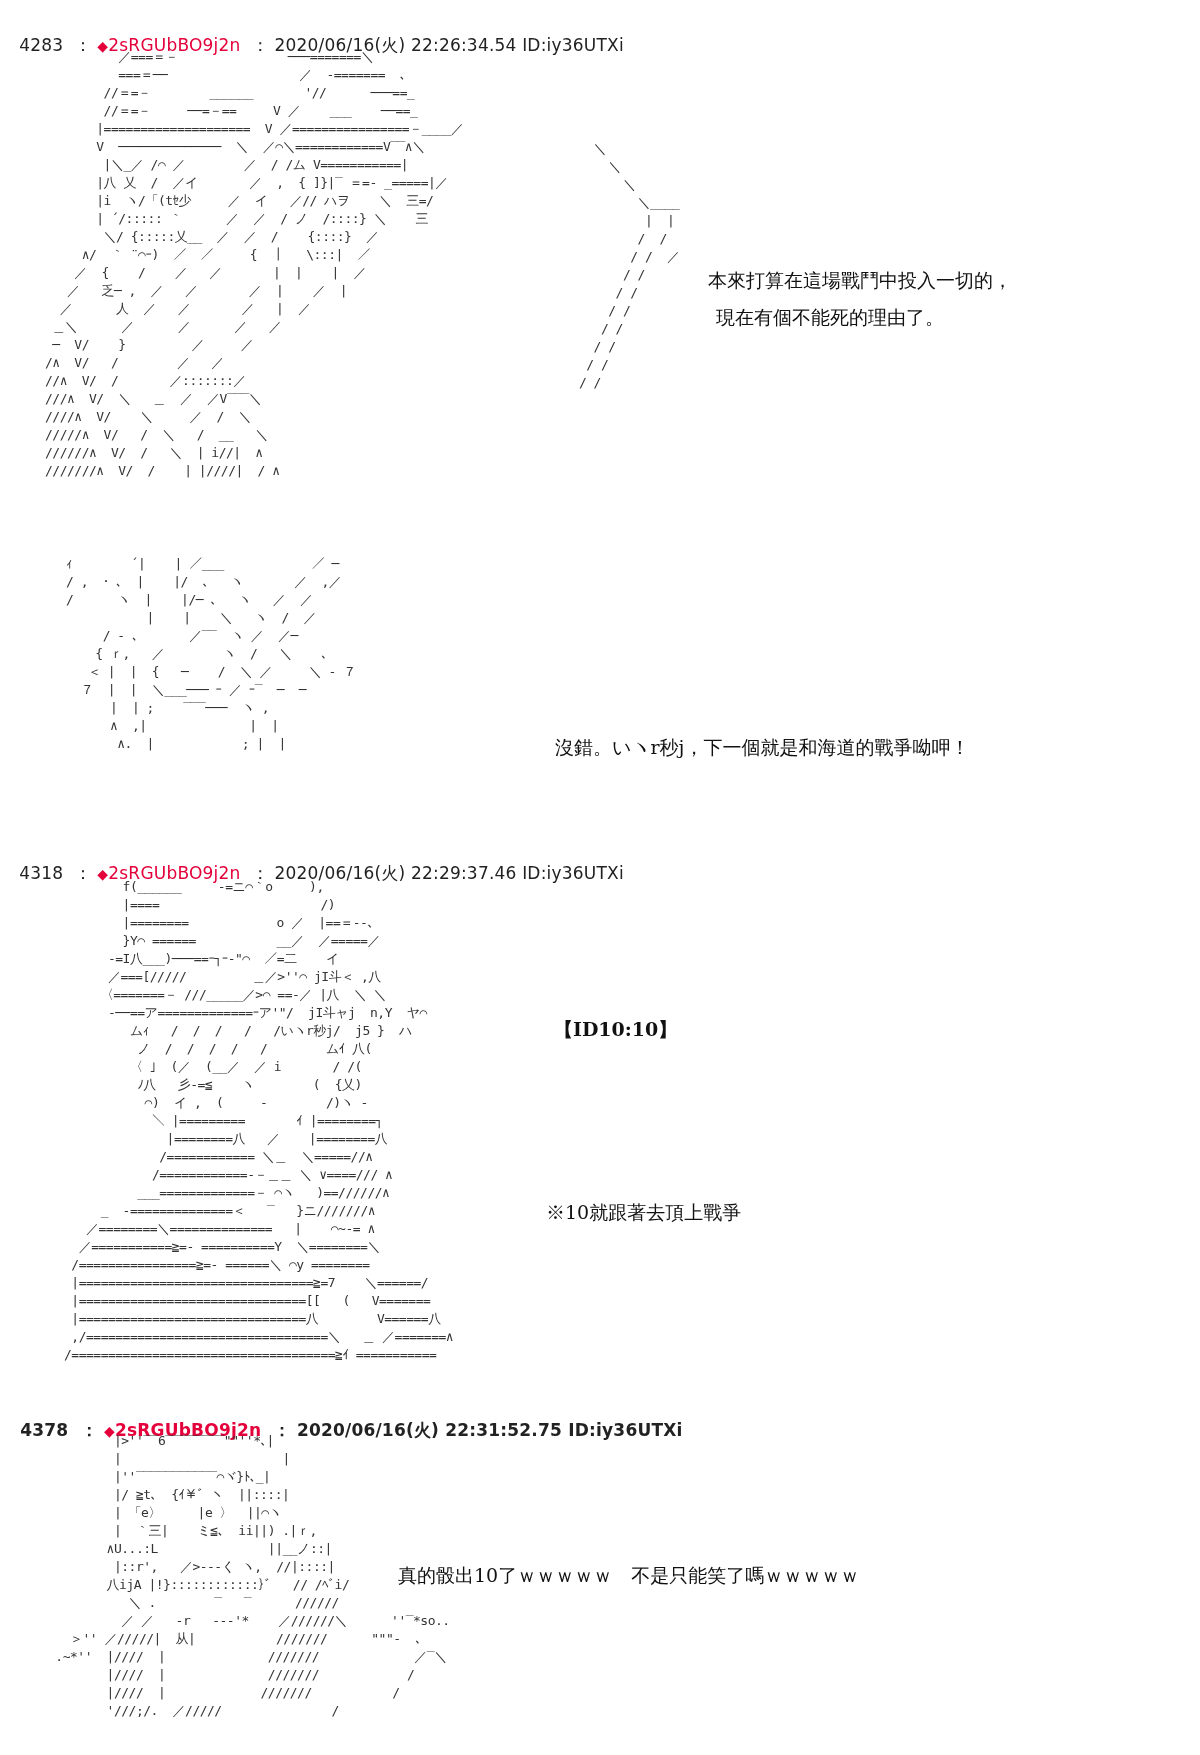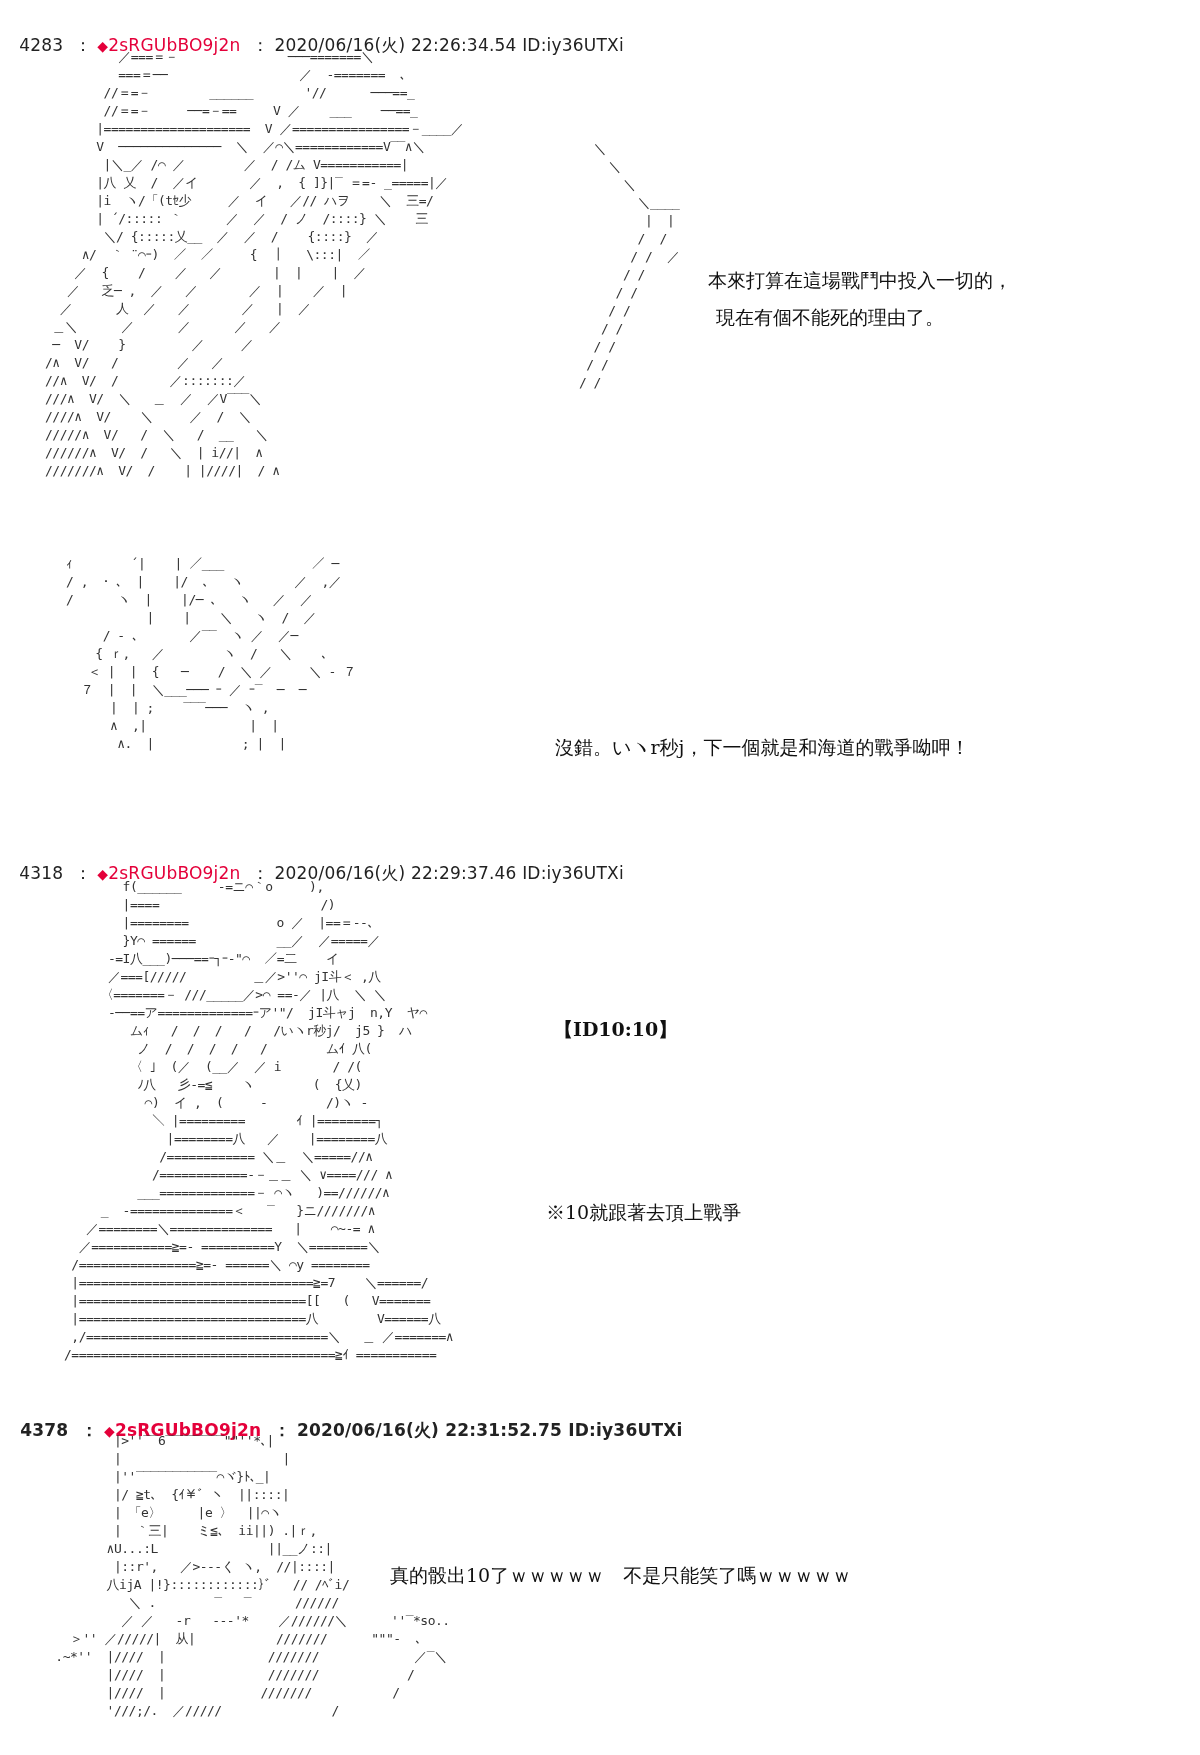--- a/index.html
+++ b/index.html
@@ -121,13 +121,13 @@
         ∧U...:L               ||__ノ::|
          |::r',   ／&gt;‐‐‐く ヽ,  //|::::|
         八ijA |!}::::::::::::}ﾞ   // /ﾍﾞi/
            ＼ .        ‾   ‾      //////
           ／ ／   ‐r   ‐‐‐'*    ／//////＼      ''‾*so..
    ＞'' ／/////|  从|           ///////      """‐  ､
  .~*''  |////  |              ///////             ／‾＼
         |////  |              ///////            /
         |////  |             ///////           /
         '///;/.  ／/////               /</pre>
-<div class="dialog" style="top:1563px; left:390px;">真的骰出10了ｗｗｗｗｗ　不是只能笑了嗎ｗｗｗｗｗ</div>
+<div class="dialog" style="top:1563px; left:398px;">真的骰出10了ｗｗｗｗｗ　不是只能笑了嗎ｗｗｗｗｗ</div>
 
 </body></html>

